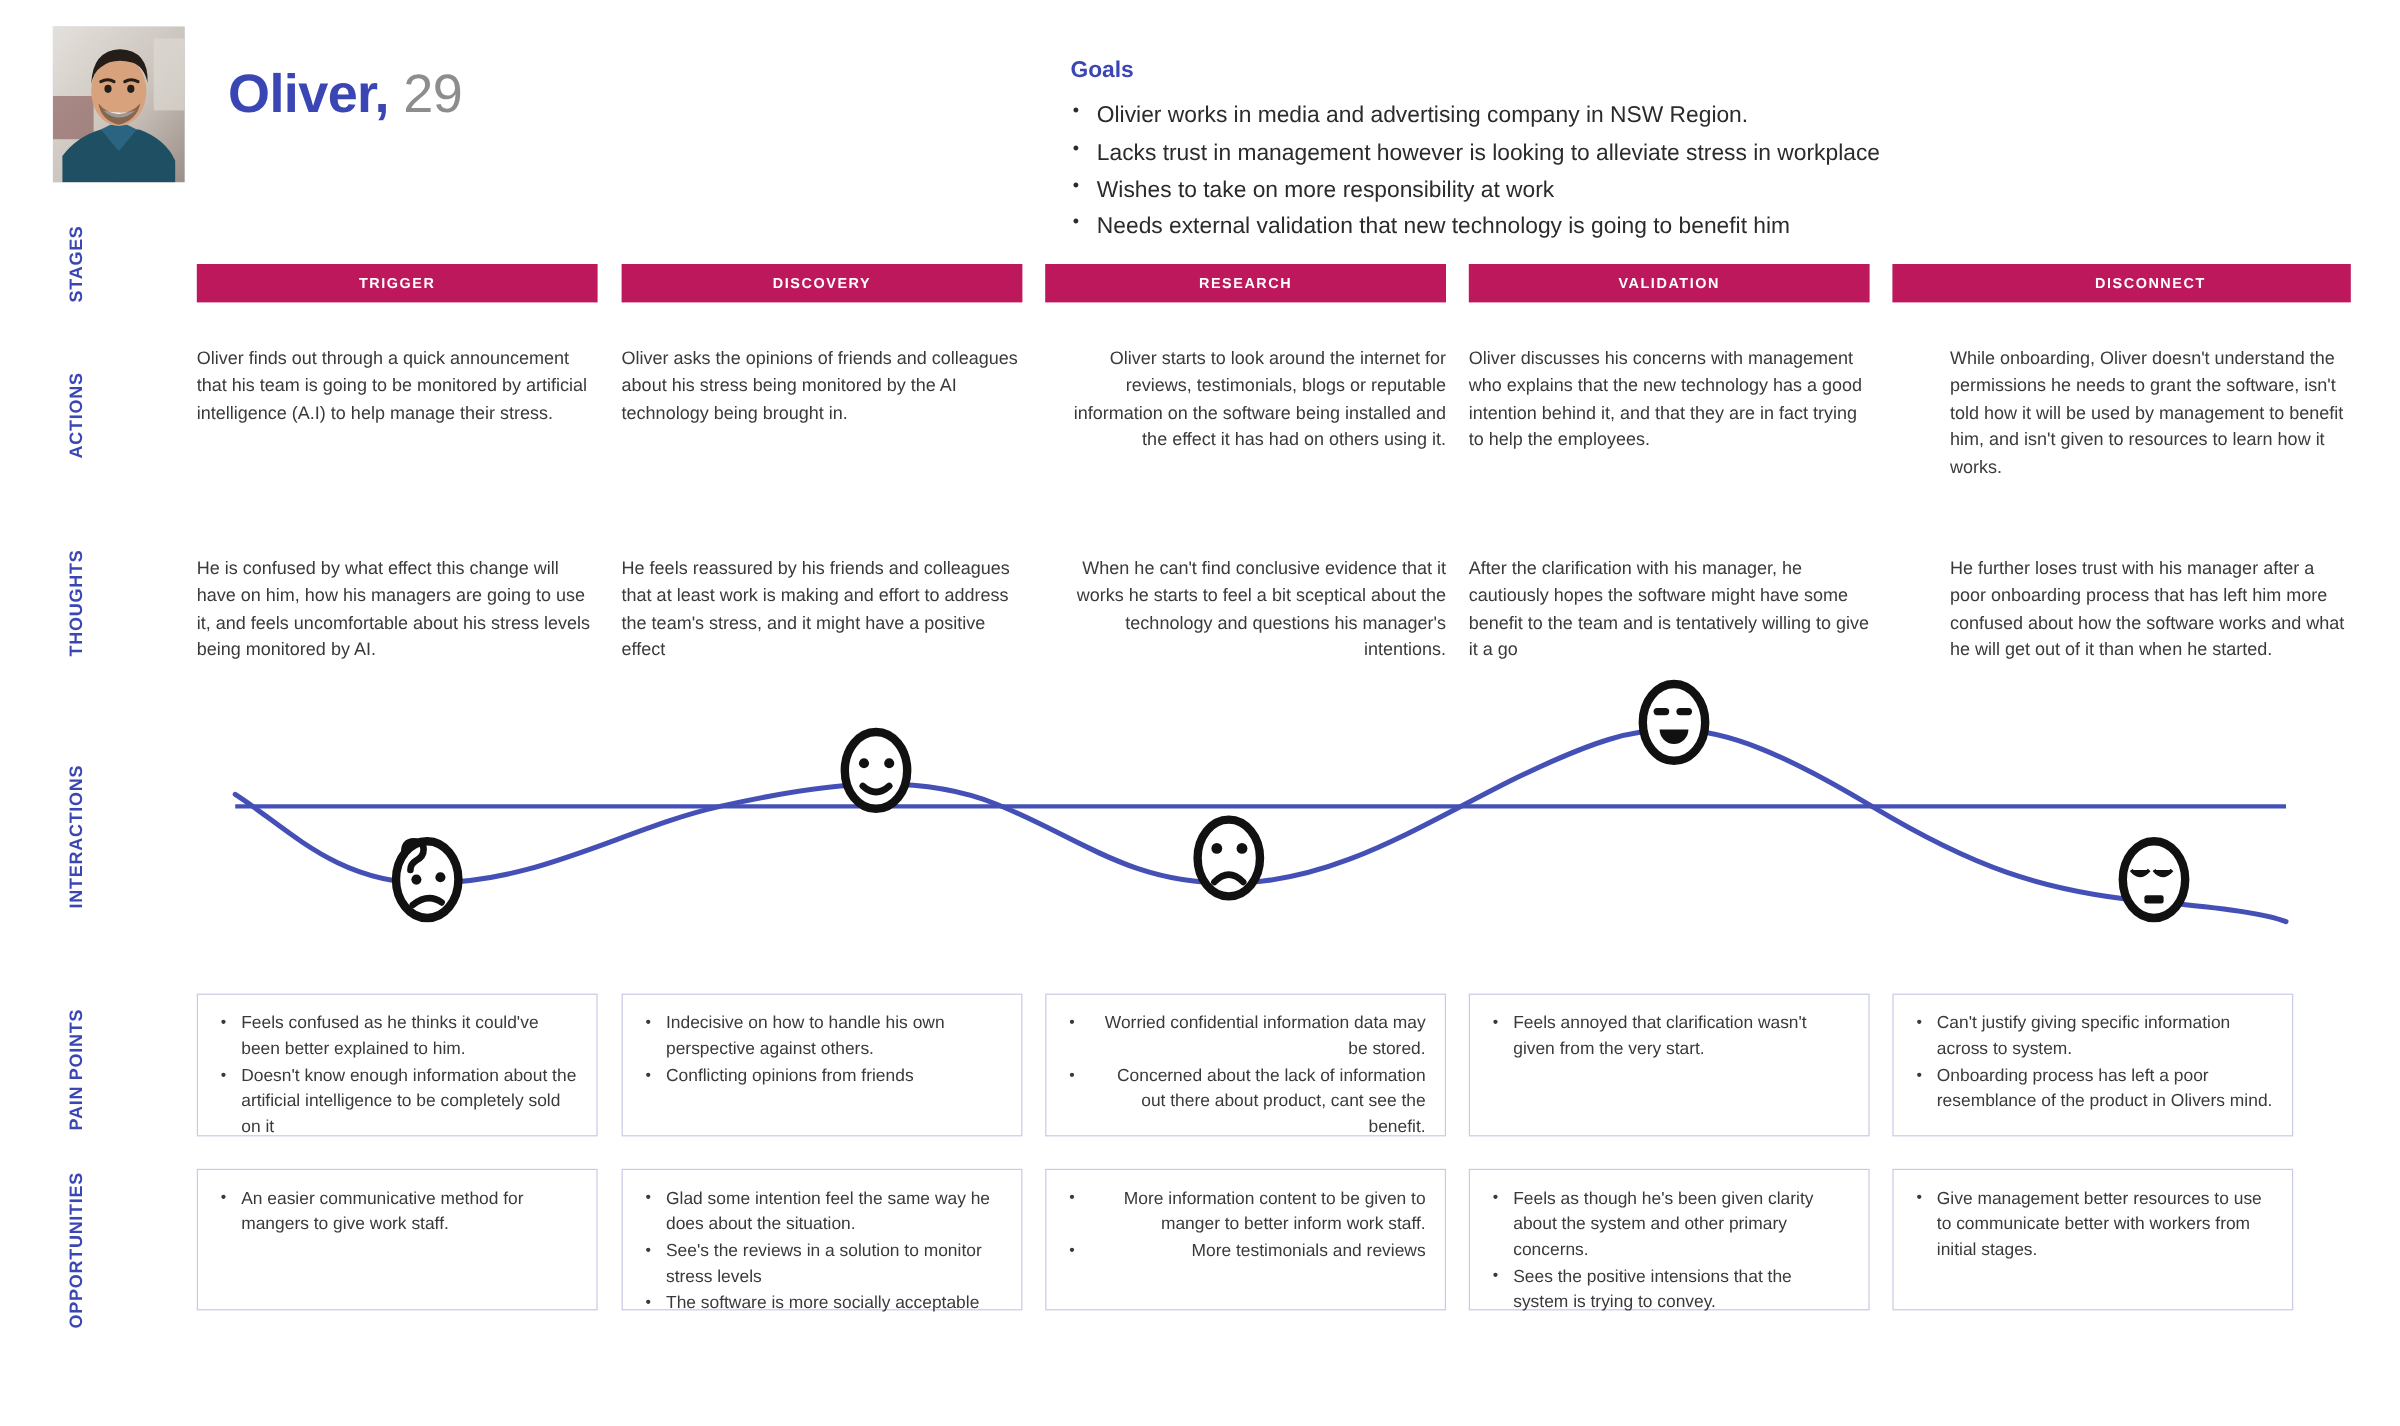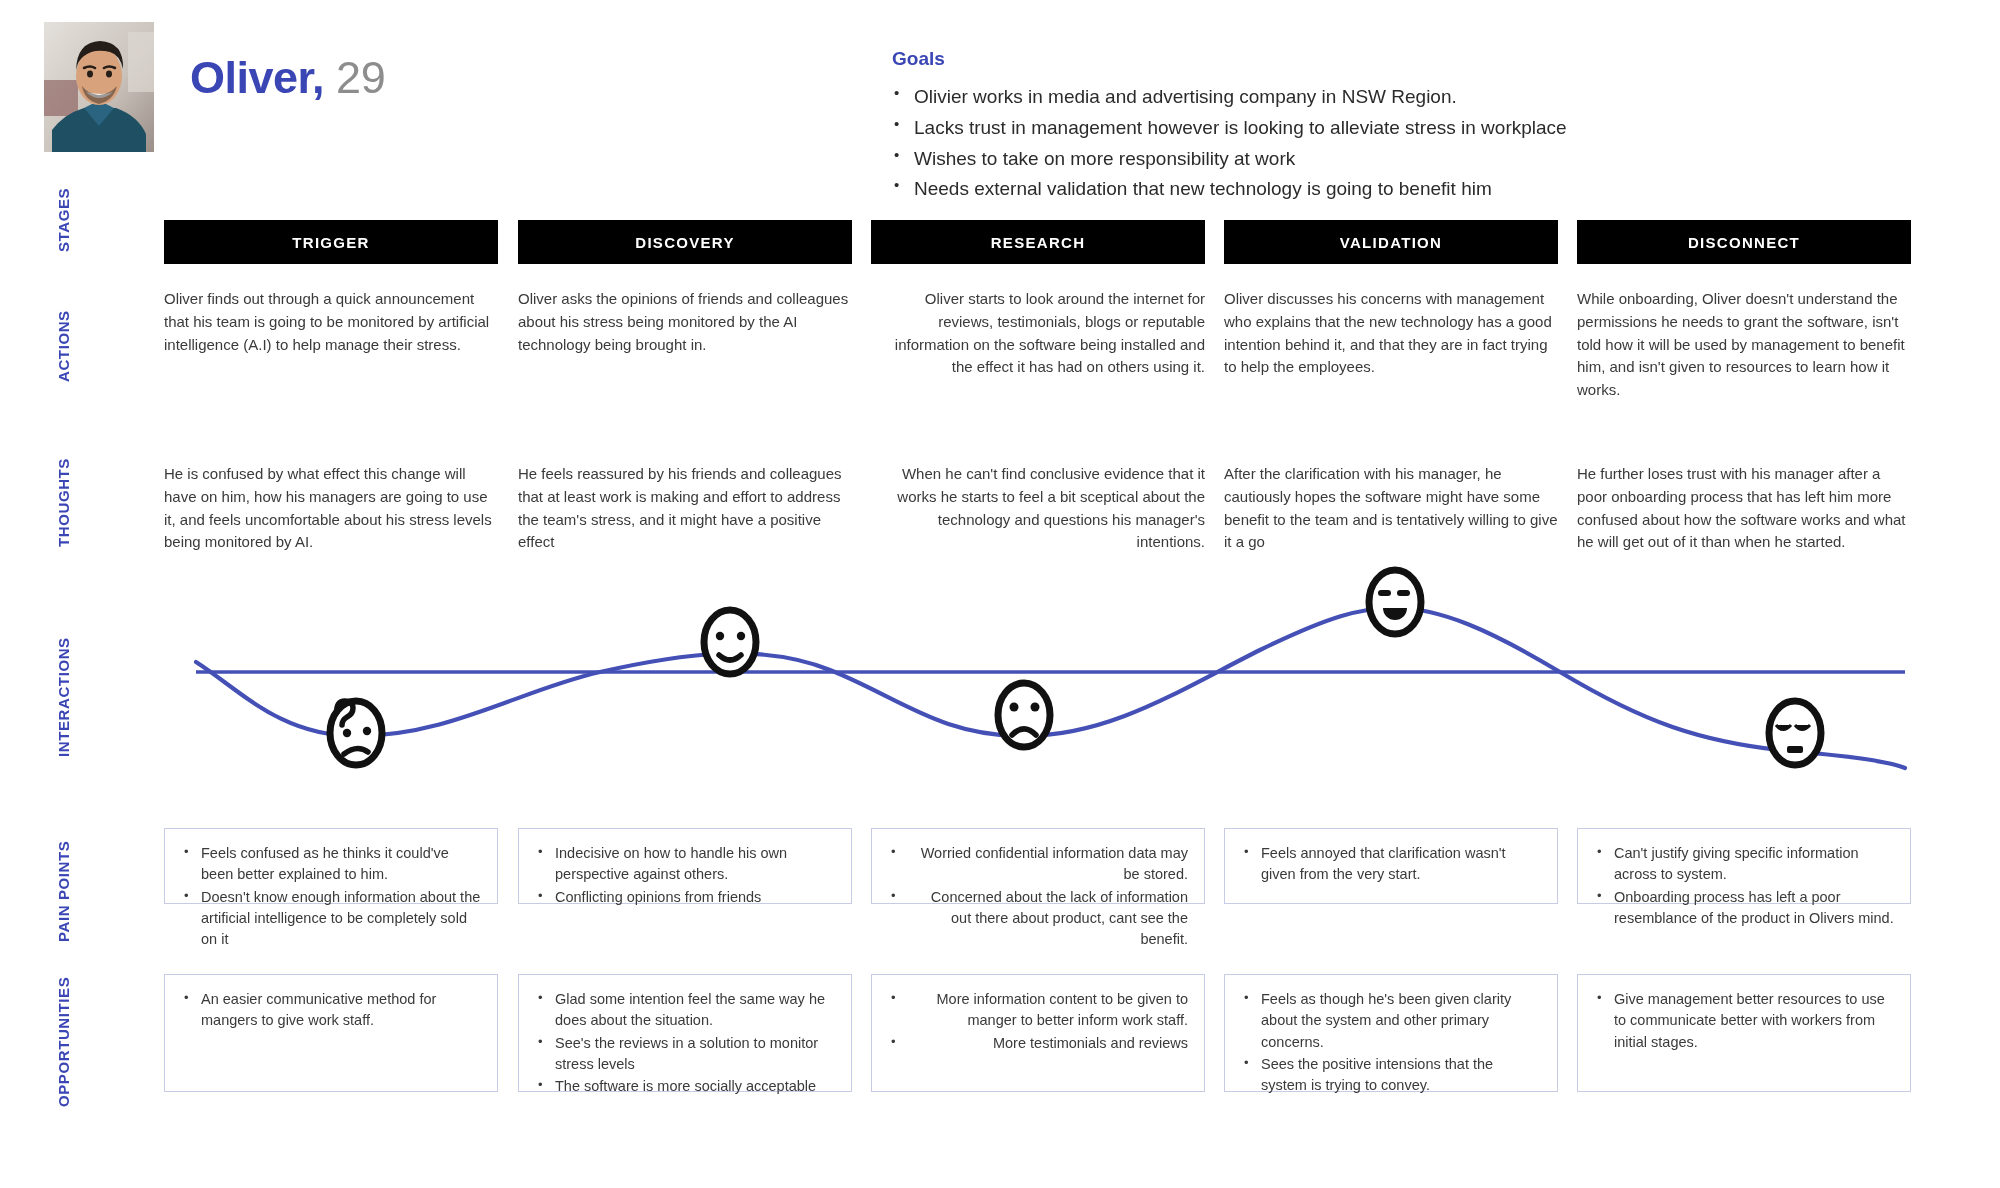--- a/index.html
+++ b/index.html
@@ -86,30 +86,30 @@
 
   
   .col {
     position: absolute;
     width: 334px;
   }
   .c0 { left: 164px; }
   .c1 { left: 518px; }
   .c2 { left: 871px; text-align: right; }
   .c3 { left: 1224px; }
-  .c4 { left: 1577px; }
+  .c4 { left: 1577px; padding-left: 48px; }
 
   
   .stage-bar {
     position: absolute;
     top: 220px;
-    height: 44px;
-    background: #000000;
+    height: 32px;
+    background: #be185d;
     color: #ffffff;
-    font-size: 15px;
+    font-size: 12px;
     font-weight: 700;
     letter-spacing: 1.3px;
     display: flex;
     align-items: center;
     justify-content: center;
   }
 
   
   .cell-text {
     font-size: 15px;
@@ -120,21 +120,21 @@
   .thoughts-cell { top: 463px; }
 
   
   .box {
     position: absolute;
     border: 1px solid #c7cbe4;
     background: #ffffff;
     box-sizing: border-box;
     padding: 14px 16px 10px 16px;
   }
-  .pain-box { top: 828px; height: 76px; }
+  .pain-box { top: 828px; height: 119px; }
   .opp-box  { top: 974px; height: 118px; }
 
   .box ul {
     list-style: none;
     margin: 0;
     padding: 0;
   }
   .box ul li {
     font-size: 14.5px;
     line-height: 1.47;

